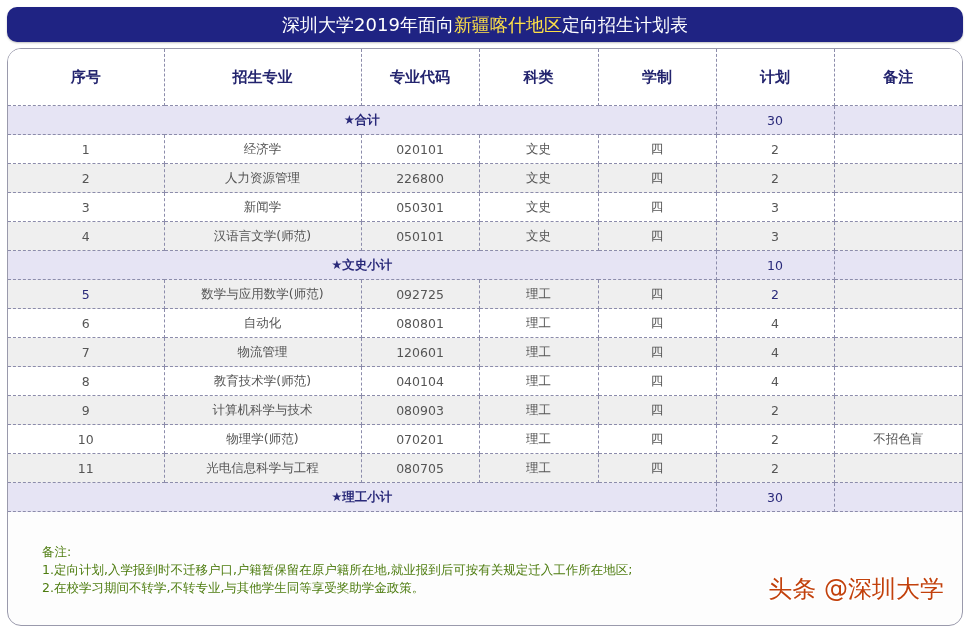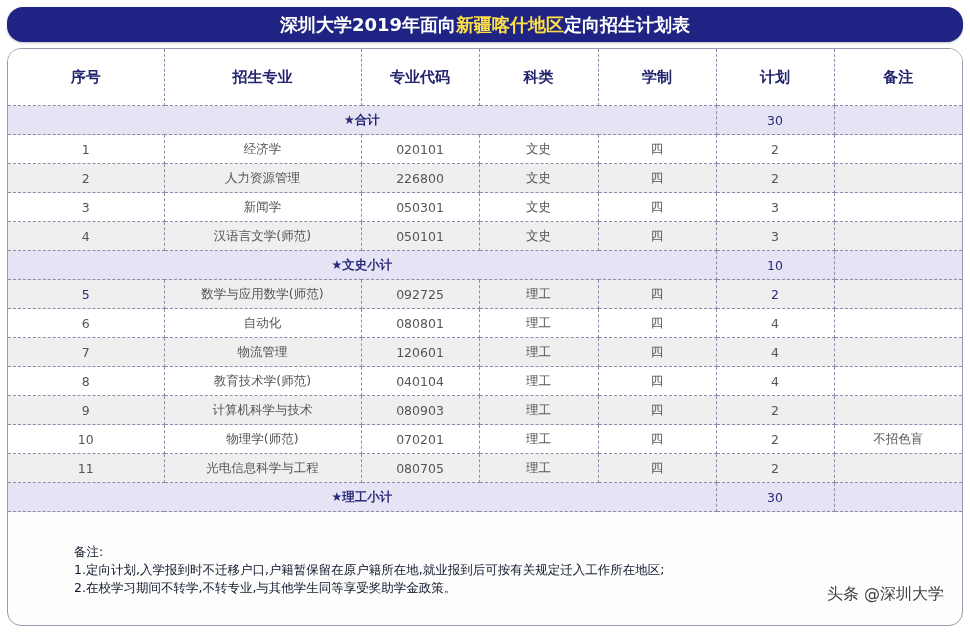--- a/index.html
+++ b/index.html
@@ -2,22 +2,22 @@
 <html><head>
 <meta charset="utf-8">
 <style>
   html, body { margin: 0; padding: 0; }
   body {
     width: 970px; height: 638px; background: #ffffff; position: relative; overflow: hidden;
     font-family: "DejaVu Sans", "Liberation Sans", sans-serif;
   }
   .title-bar {
     position: absolute; left: 7px; top: 7px; width: 956px; height: 35px;
-    background: #1f2383; border-radius: 16px;
-    color: #ffffff; font-size: 18px; font-weight: bold;
+    background: #1f2383; border-radius: 10px;
+    color: #ffffff; font-size: 18px; font-weight: normal;
     display: flex; align-items: center; justify-content: center;
     box-shadow: 0 1px 2px rgba(0,0,0,0.25);
   }
   .title-bar .hl { color: #fde047; }
   .card {
     position: absolute; left: 7px; top: 48px; width: 954px; height: 576px;
     border: 1px solid #9a9aac; border-radius: 14px; background: #fdfdfd; overflow: hidden;
   }
   table {
     border-collapse: collapse; table-layout: fixed; width: 954px;
@@ -28,24 +28,24 @@
     text-align: center; padding: 0; height: 28px;
   }
   tr td:last-child, tr th:last-child { border-right: none; }
   th { height: 56px; color: #23246e; font-weight: bold; font-size: 15px; background: #ffffff; }
   tr.summary td { background: #e6e4f4; color: #2a2a7a; }
   tr.summary td.label { font-weight: bold; margin-left: 48px; }
   tr.odd td { background: #ffffff; }
   tr.even td { background: #efefef; }
   .blue { color: #2a2a7a; }
   .notes {
-    position: absolute; left: 34px; top: 494px; font-size: 12.5px; color: #0f172a; line-height: 18px; margin-left: 32px;
+    position: absolute; left: 34px; top: 494px; font-size: 12.5px; color: #4d7c0f; line-height: 18px;
   }
   .watermark {
-    position: absolute; right: 18px; bottom: 20px; font-size: 16px; color: #404040;
+    position: absolute; right: 18px; bottom: 20px; font-size: 24px; color: #c2410c;
     text-shadow: 1px 1px 0 #fff, -1px -1px 0 #fff, 1px -1px 0 #fff, -1px 1px 0 #fff;
   }
 </style>
 </head>
 <body>
 
 <div class="title-bar">
   <span>深圳大学2019年面向</span>
     <span class="hl">新疆喀什地区</span>
     <span>定向招生计划表</span>

